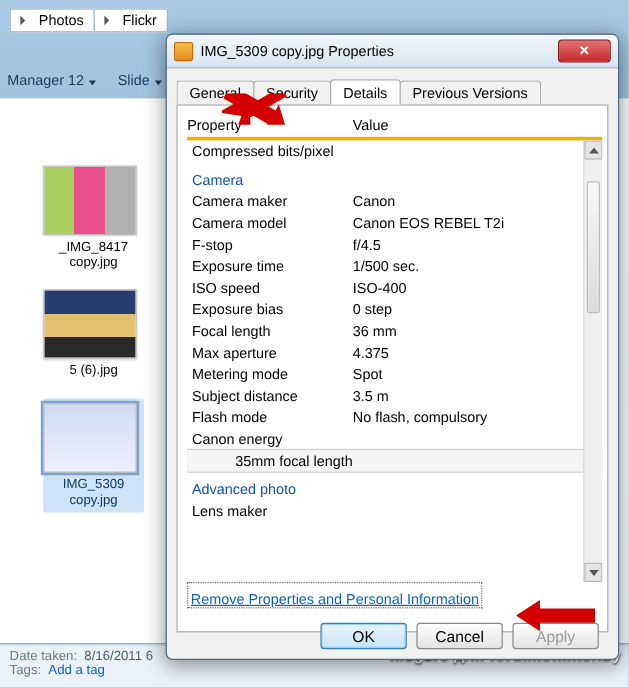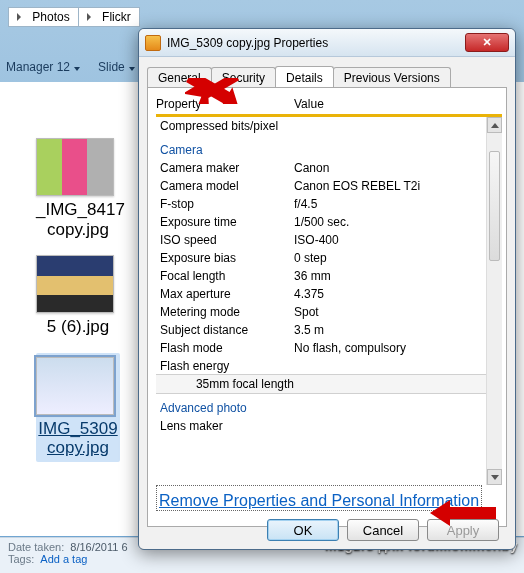--- a/index.html
+++ b/index.html
@@ -11,22 +11,22 @@
   .breadcrumb span:first-child { border-right:none; }
   .breadcrumb .sep { width:0;height:0;border-left:4px solid #555;border-top:4px solid transparent;border-bottom:4px solid transparent;display:inline-block; }
   .toolbar { position:absolute; top:60px; left:6px; display:flex; gap:18px; color:#1a3b5d; font-size:12px; }
   .toolbar span::after { content:""; display:inline-block; margin-left:4px; width:0;height:0;border-left:3px solid transparent;border-right:3px solid transparent;border-top:4px solid #1a3b5d; }
   .explorer-body { position:absolute; top:82px; left:0; right:0; bottom:37px; background:#fff; }
   .thumbs { position:absolute; left:18px; top:56px; width:120px; display:flex; flex-direction:column; gap:16px; align-items:center; }
   .thumb { width:84px; text-align:center; }
   .thumb .img { width:78px; height:58px; border:1px solid #bbb; box-shadow:0 1px 2px rgba(0,0,0,.2); background:linear-gradient(135deg,#e9a,#ad8); }
   .thumb.selected .img { outline:2px solid #7da2ce; background:linear-gradient(#cde,#eef); padding:2px; }
   .thumb.selected { background:#cfe3f8; border-radius:2px; padding:4px 0; }
-  .thumb .cap { font-size:17px; color:#000; margin-top:4px; line-height:1.15;text-align:center; }
-  .thumb.selected .cap { color:#073a6b;text-decoration:underline; }
+  .thumb .cap { font-size:11px; color:#000; margin-top:4px; line-height:1.15;text-align:center; }
+  .thumb.selected .cap { color:#073a6b; }
   .thumb .i1{background:linear-gradient(90deg,#a9d05e 33%,#e94f8a 33% 66%,#b0b0b0 66%);}
   .thumb .i2{background:linear-gradient(#2a3d70 35%,#e3c06f 35% 70%,#2a2a2a 70%);}
   .thumb .i3{background:linear-gradient(180deg,#eaeaf0 60%,#8fb36a 60%);}
 
   .statusbar { position:absolute; left:0; right:0; bottom:0; height:36px; background:#eaf1f8; border-top:1px solid #c9d6e3; padding:3px 8px; font-size:11px; color:#4b5a68;margin-top:24px; }
   .statusbar .row{display:flex;gap:6px;}
   .statusbar .lab{color:#6b7a88;}
   .statusbar a{color:#0b61c4;text-decoration:none;}
   .watermark{position:absolute;right:6px;bottom:20px;color:#fff;text-shadow:0 1px 2px #000;font-size:13px;font-weight:bold;letter-spacing:.5px;}
 
@@ -53,21 +53,21 @@
   .list .c2 { flex:1; }
   .list .row.sel { background:#f5f5f5; outline:1px solid #d0d0d0;text-align:right; }
   .scroll { position:absolute; right:0; top:0; bottom:0; width:16px; background:#efefef; border-left:1px solid #ddd; }
   .scroll .up,.scroll .dn{height:16px;background:#e4e4e4;border:1px solid #bbb;display:flex;align-items:center;justify-content:center;}
   .scroll .dn{position:absolute;bottom:0;left:0;right:0;}
   .scroll .tri{width:0;height:0;border-left:4px solid transparent;border-right:4px solid transparent;}
   .scroll .up .tri{border-bottom:5px solid #555;}
   .scroll .dn .tri{border-top:5px solid #555;}
   .scroll .thumbbar{position:absolute;top:34px;left:2px;right:2px;height:110px;background:linear-gradient(#f6f6f6,#dcdcdc);border:1px solid #bbb;border-radius:2px;}
 
-  .remove-link { color:#0b61c4; font-size:16px; padding:6px 2px 0; display:inline-block; border:1px dotted transparent; }
+  .remove-link { color:#0b61c4; font-size:12px; padding:6px 2px 0; display:inline-block; border:1px dotted transparent; }
   .remove-link:focus,.remove-link.f{border-color:#666;}
 
   .btnrow { position:absolute; right:16px; bottom:8px; display:flex; gap:8px; }
   .btn { min-width:72px; height:22px; border:1px solid #8a8a8a; border-radius:3px; background:linear-gradient(#fdfdfd,#e3e3e3); font-size:13px; color:#000; display:flex;align-items:center;justify-content:center; }
   .btn.def { border-color:#3c7fb1; box-shadow:0 0 0 1px #a3d1f0 inset; background:linear-gradient(#eaf4fc,#c9e3f5); }
   .btn.dis { color:#9a9a9a; }
 
   
   .arrow1 { position:absolute; left:185px; top:78px; width:56px; height:26px; pointer-events:none; }
   .arrow2 { position:absolute; left:430px; top:500px; width:66px; height:26px; pointer-events:none; }
@@ -181,21 +181,21 @@
           </div>
           <div class="row">
             <div class="c1">Subject distance</div>
             <div class="c2">3.5 m</div>
           </div>
           <div class="row">
             <div class="c1">Flash mode</div>
             <div class="c2">No flash, compulsory</div>
           </div>
           <div class="row">
-            <div class="c1">Flash energy</div>
+            <div class="c1">Canon energy</div>
             <div class="c2"></div>
           </div>
           <div class="row sel">
             <div class="c1">35mm focal length</div>
             <div class="c2"></div>
           </div>
           <div class="row group">
             <div class="c1">Advanced photo</div>
           </div>
           <div class="row">

